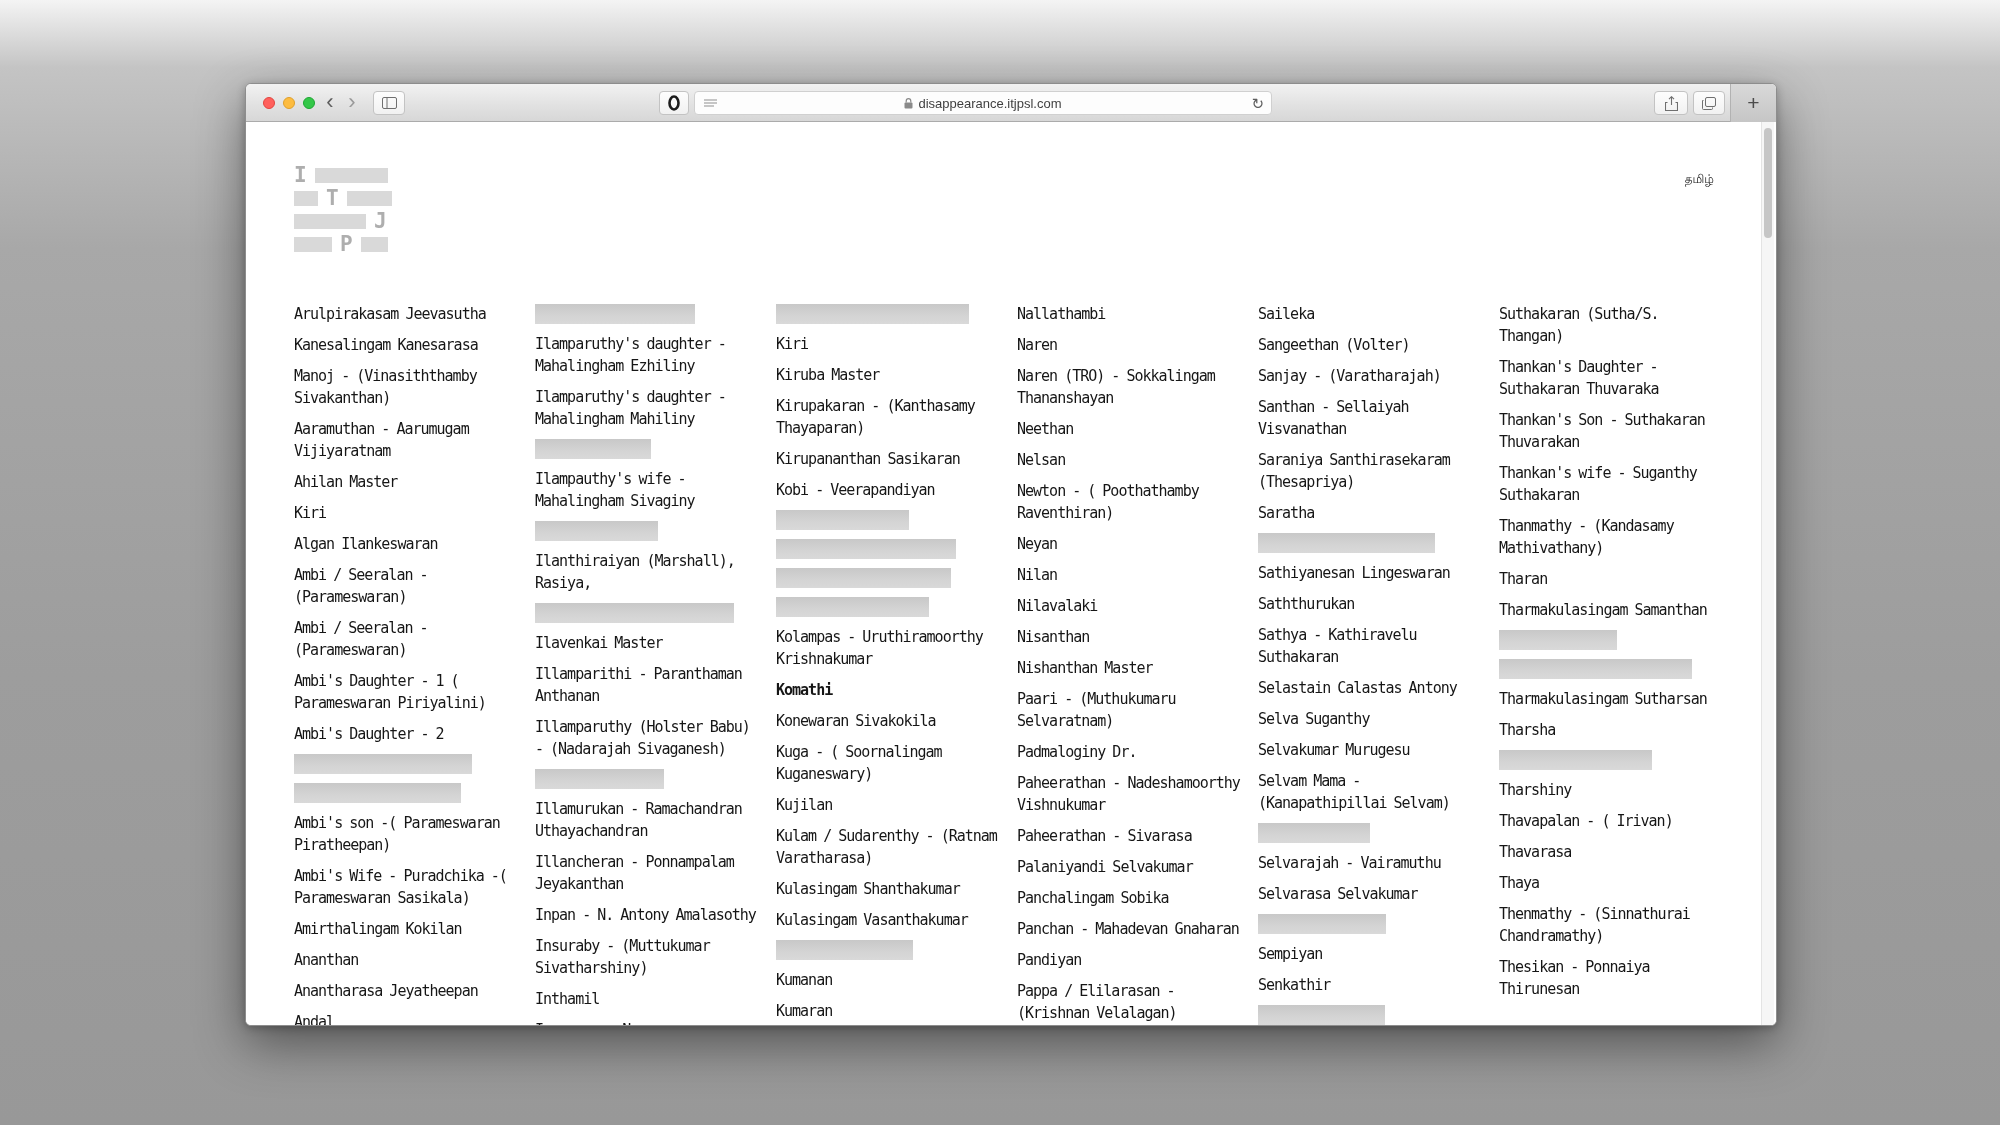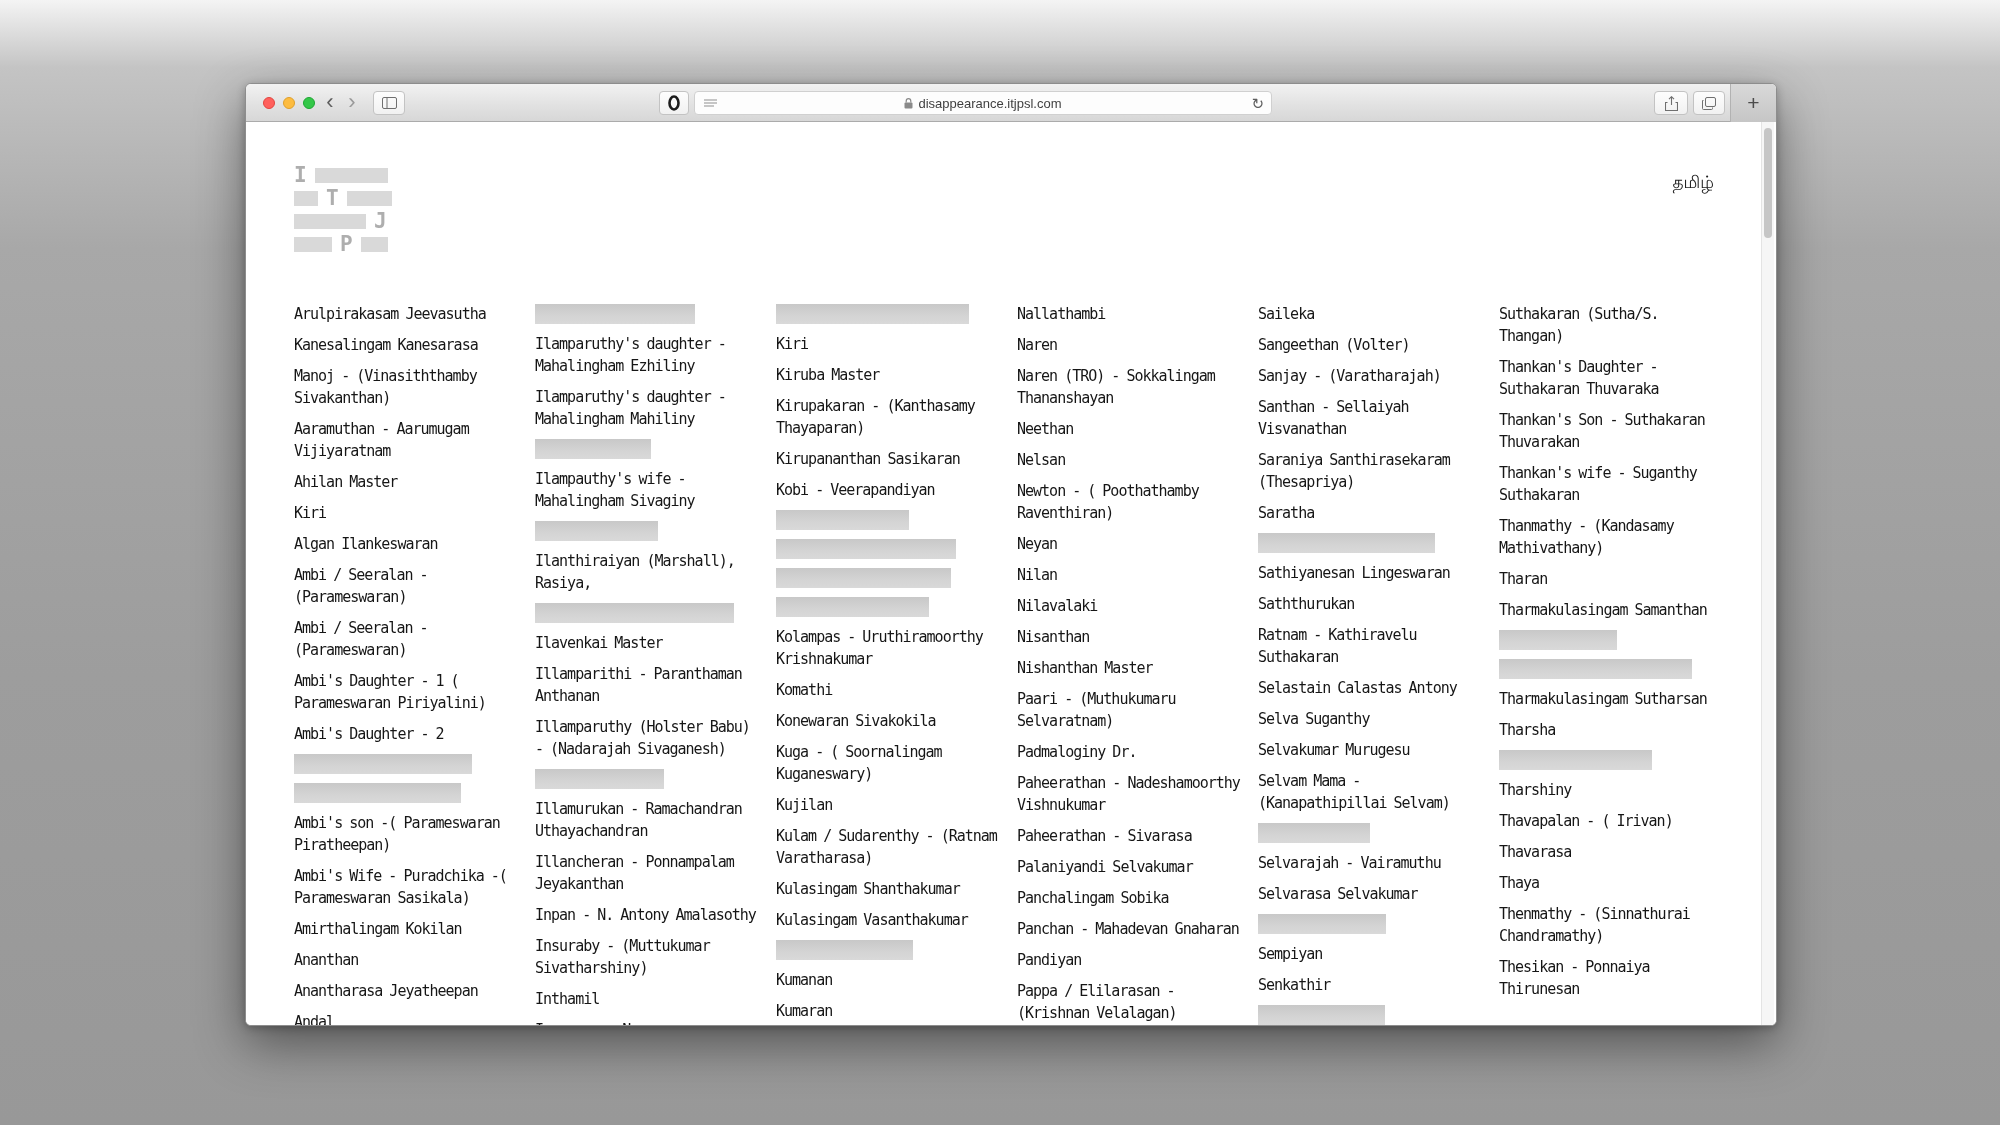--- a/index.html
+++ b/index.html
@@ -68,33 +68,33 @@
   .logo { position:absolute; left:48px; top:46px; }
   .logo-row { display:flex; align-items:center; gap:8px; height:15px; margin-bottom:8px; }
   .logo-letter {
     font-family:"DejaVu Sans Mono",monospace; font-size:21px; line-height:15px;
     color:#aeaeae; font-weight:bold;
   }
   .logo-bar { display:inline-block; height:15px; background:#d9d9d9; }
   
   .lang {
     position:absolute; right:62px; top:50px;
-    font-size:17px; color:#1a1a1a; text-decoration:none; cursor:pointer;
+    font-size:12px; color:#1a1a1a; text-decoration:none; cursor:pointer;
     font-family:"DejaVu Sans",sans-serif;
   }
   
   .columns {
     position:absolute; left:48px; top:181px; display:flex; gap:15px;
   }
   .col { width:226px; flex:none; }
   .name {
     font-size:15px; letter-spacing:-1px; line-height:22px; color:#161616;
     margin:0 0 9px 0; word-spacing:-1px;
   }
-  .name.bold { font-weight:normal; }
+  .name.bold { font-weight:bold; }
   .redact {
     height:20px; margin:1px 0 9px 0;
     background:linear-gradient(180deg,#c8c8c8 0%, #d4d4d4 60%, #d9d9d9 100%);
   }
   
   .scrolltrack {
     position:absolute; right:2px; top:0; bottom:0; width:13px;
     background:#f6f6f6; border-left:1px solid #e4e4e4;
   }
   .scrollthumb {
@@ -292,21 +292,21 @@
         <div class="col">
           <p class="name">Saileka</p>
           <p class="name">Sangeethan (Volter)</p>
           <p class="name">Sanjay - (Varatharajah)</p>
           <p class="name">Santhan - Sellaiyah Visvanathan</p>
           <p class="name">Saraniya Santhirasekaram (Thesapriya)</p>
           <p class="name">Saratha</p>
           <div class="redact" style="width: 177px;"></div>
           <p class="name">Sathiyanesan Lingeswaran</p>
           <p class="name">Saththurukan</p>
-          <p class="name">Ratnam - Kathiravelu Suthakaran</p>
+          <p class="name">Sathya - Kathiravelu Suthakaran</p>
           <p class="name">Selastain Calastas Antony</p>
           <p class="name">Selva Suganthy</p>
           <p class="name">Selvakumar Murugesu</p>
           <p class="name">Selvam Mama - (Kanapathipillai Selvam)</p>
           <div class="redact" style="width: 112px;"></div>
           <p class="name">Selvarajah - Vairamuthu</p>
           <p class="name">Selvarasa Selvakumar</p>
           <div class="redact" style="width: 128px;"></div>
           <p class="name">Sempiyan</p>
           <p class="name">Senkathir</p>

